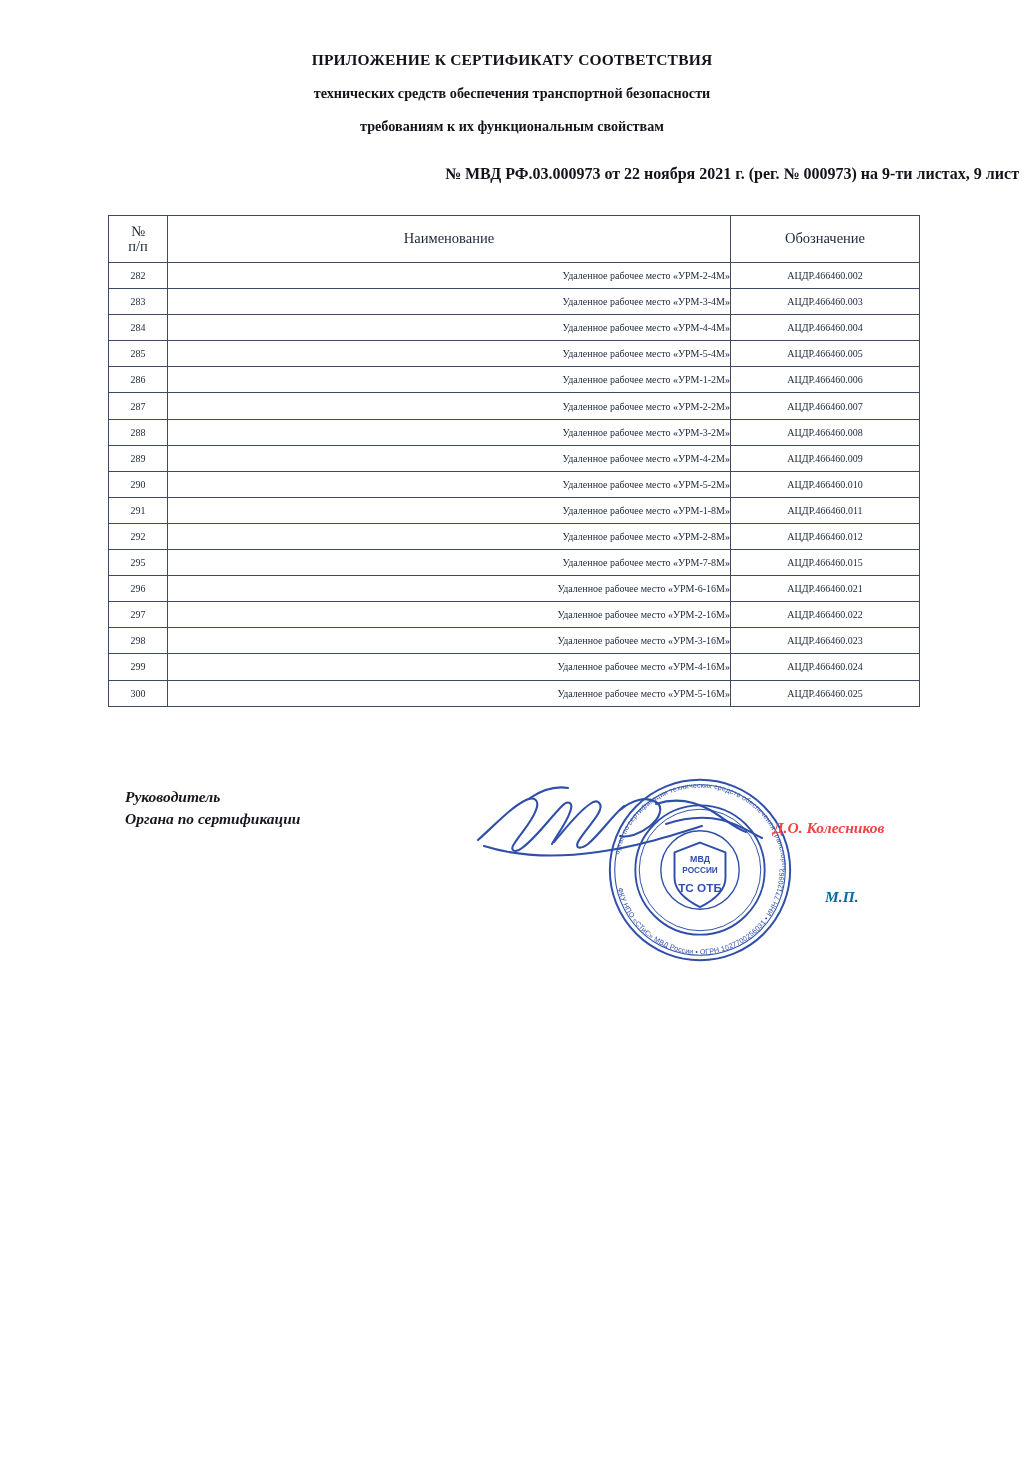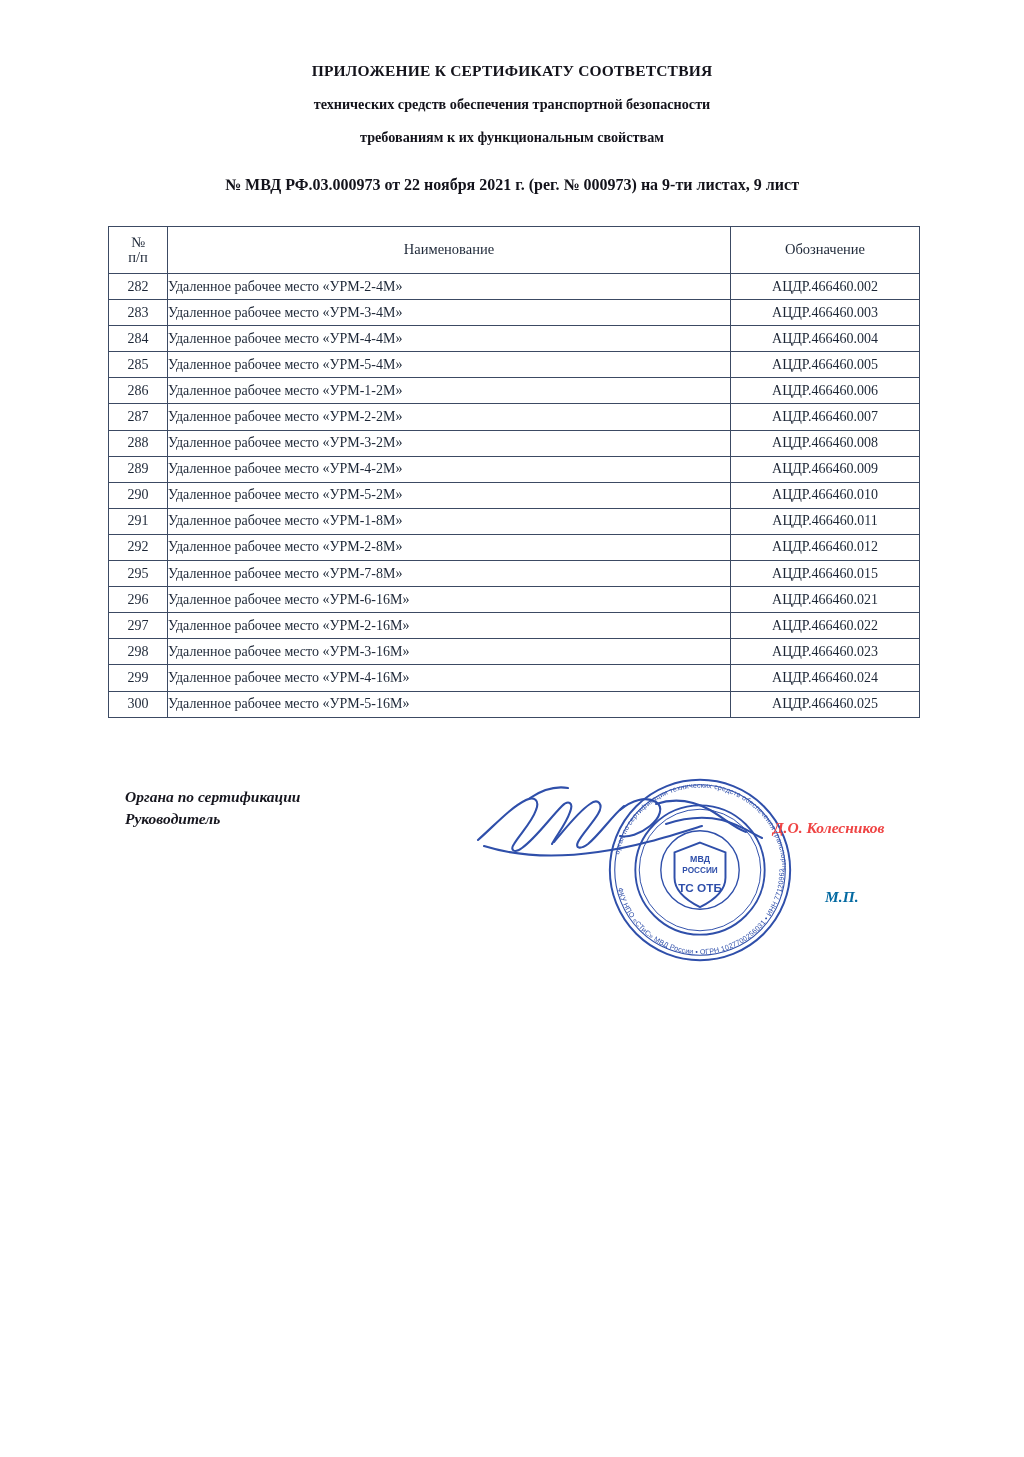--- a/index.html
+++ b/index.html
@@ -12,21 +12,21 @@
     height: 1457px;
     position: relative;
     font-family: "Liberation Serif", serif;
     color: #1a1a1a;
     overflow: hidden;
   }
 
   .page {
     position: absolute;
     inset: 0;
-    padding: 16px;
+    padding: 5px;
   }
 
   
   .doc-header {
     text-align: center;
     margin-top: 46px;
   }
   .doc-header .line1 {
     font-size: 15.5px;
     font-weight: bold;
@@ -35,21 +35,21 @@
   }
   .doc-header .line2,
   .doc-header .line3 {
     font-size: 14.2px;
     font-weight: bold;
     color: #13131b;
     margin-top: 16px;
   }
 
   .cert-line {
-    text-align: center;
+    text-align: right;
     font-size: 16px;
     font-weight: bold;
     margin-top: 30px;
     color: #13131b;
   }
 
   
   .table-wrap {
     margin: 32px auto 0 auto;
     width: 808px;
@@ -72,29 +72,29 @@
     height: 46px;
     vertical-align: middle;
     line-height: 1.05;
   }
   table.items thead th.col-num { width: 58px; }
   table.items thead th.col-name { width: 562px; }
   table.items thead th.col-desig { width: 188px; }
 
   table.items tbody td {
     height: 25.1px;
-    font-size: 14px;
+    font-size: 10px;
     vertical-align: middle;
   }
   td.c-num {
     text-align: center;
     padding: 0 2px;
   }
   td.c-name {
-    text-align: left;
+    text-align: right;
     padding-left: 9px;
   }
   td.c-desig {
     text-align: center;
   }
 
   
   .sign-block {
     position: absolute;
     left: 125px;
@@ -259,22 +259,22 @@
             <td class="c-num">300</td>
             <td class="c-name">Удаленное рабочее место «УРМ-5-16М»</td>
             <td class="c-desig">АЦДР.466460.025</td>
           </tr>
         </tbody>
     </table>
   </div>
 
   <div class="sign-block">
     <div class="sign-role">
+      <div>Руководитель</div>
       <div>Органа по сертификации</div>
-      <div>Руководитель</div>
     </div>
 
     <svg class="signature-svg" viewBox="0 0 330 90">
       <g fill="none" stroke="#2f4faa" stroke-width="2.1" stroke-linecap="round" stroke-linejoin="round">
         <path d="M8,62 C26,46 40,30 56,22 C64,18 70,22 66,32 C62,44 50,56 44,66 C40,72 44,76 52,70 C66,60 80,40 92,28 C98,22 104,24 100,34 C96,46 86,58 82,66"></path>
         <path d="M84,64 C96,50 108,34 120,26 C128,20 134,26 128,36 C122,46 112,56 108,64 C105,70 110,72 118,66 C130,56 142,38 154,28"></path>
         <path d="M150,32 C162,22 176,18 186,24 C194,29 190,40 180,48 C170,56 158,60 150,58"></path>
         <path d="M186,26 C204,20 222,22 240,32 C254,40 264,50 276,54"></path>
         <path d="M196,46 C214,40 234,38 252,42 C268,46 280,54 292,60"></path>
         <path d="M14,68 C46,78 86,80 128,74 C166,69 200,58 232,48"></path>

